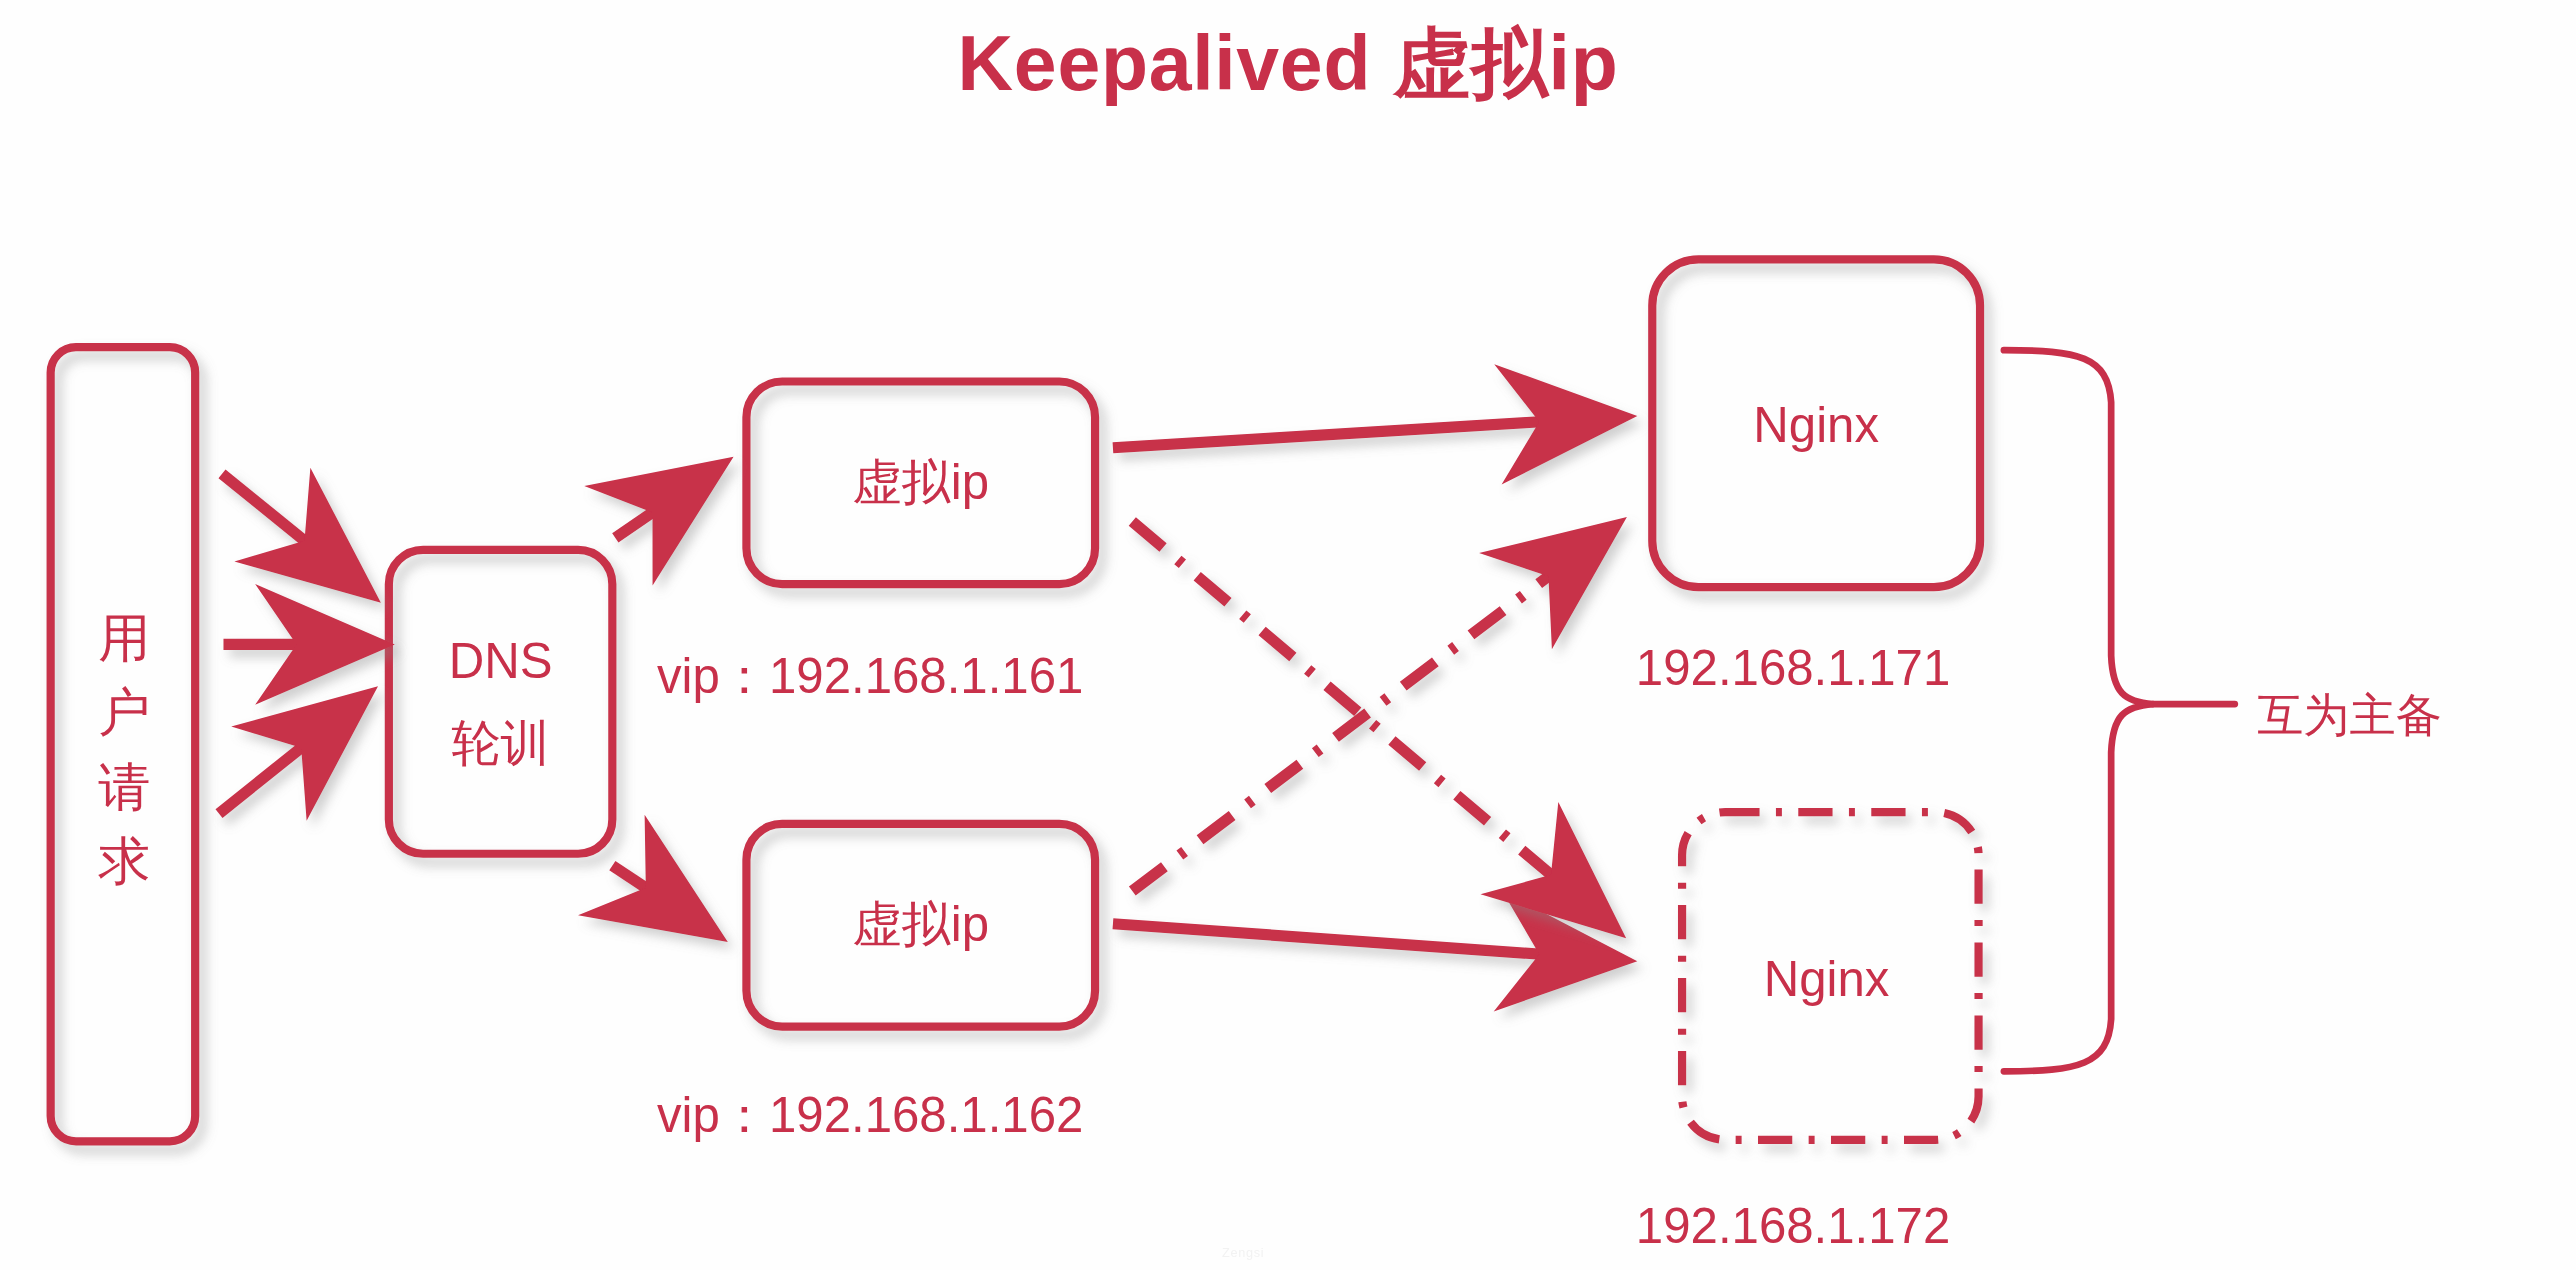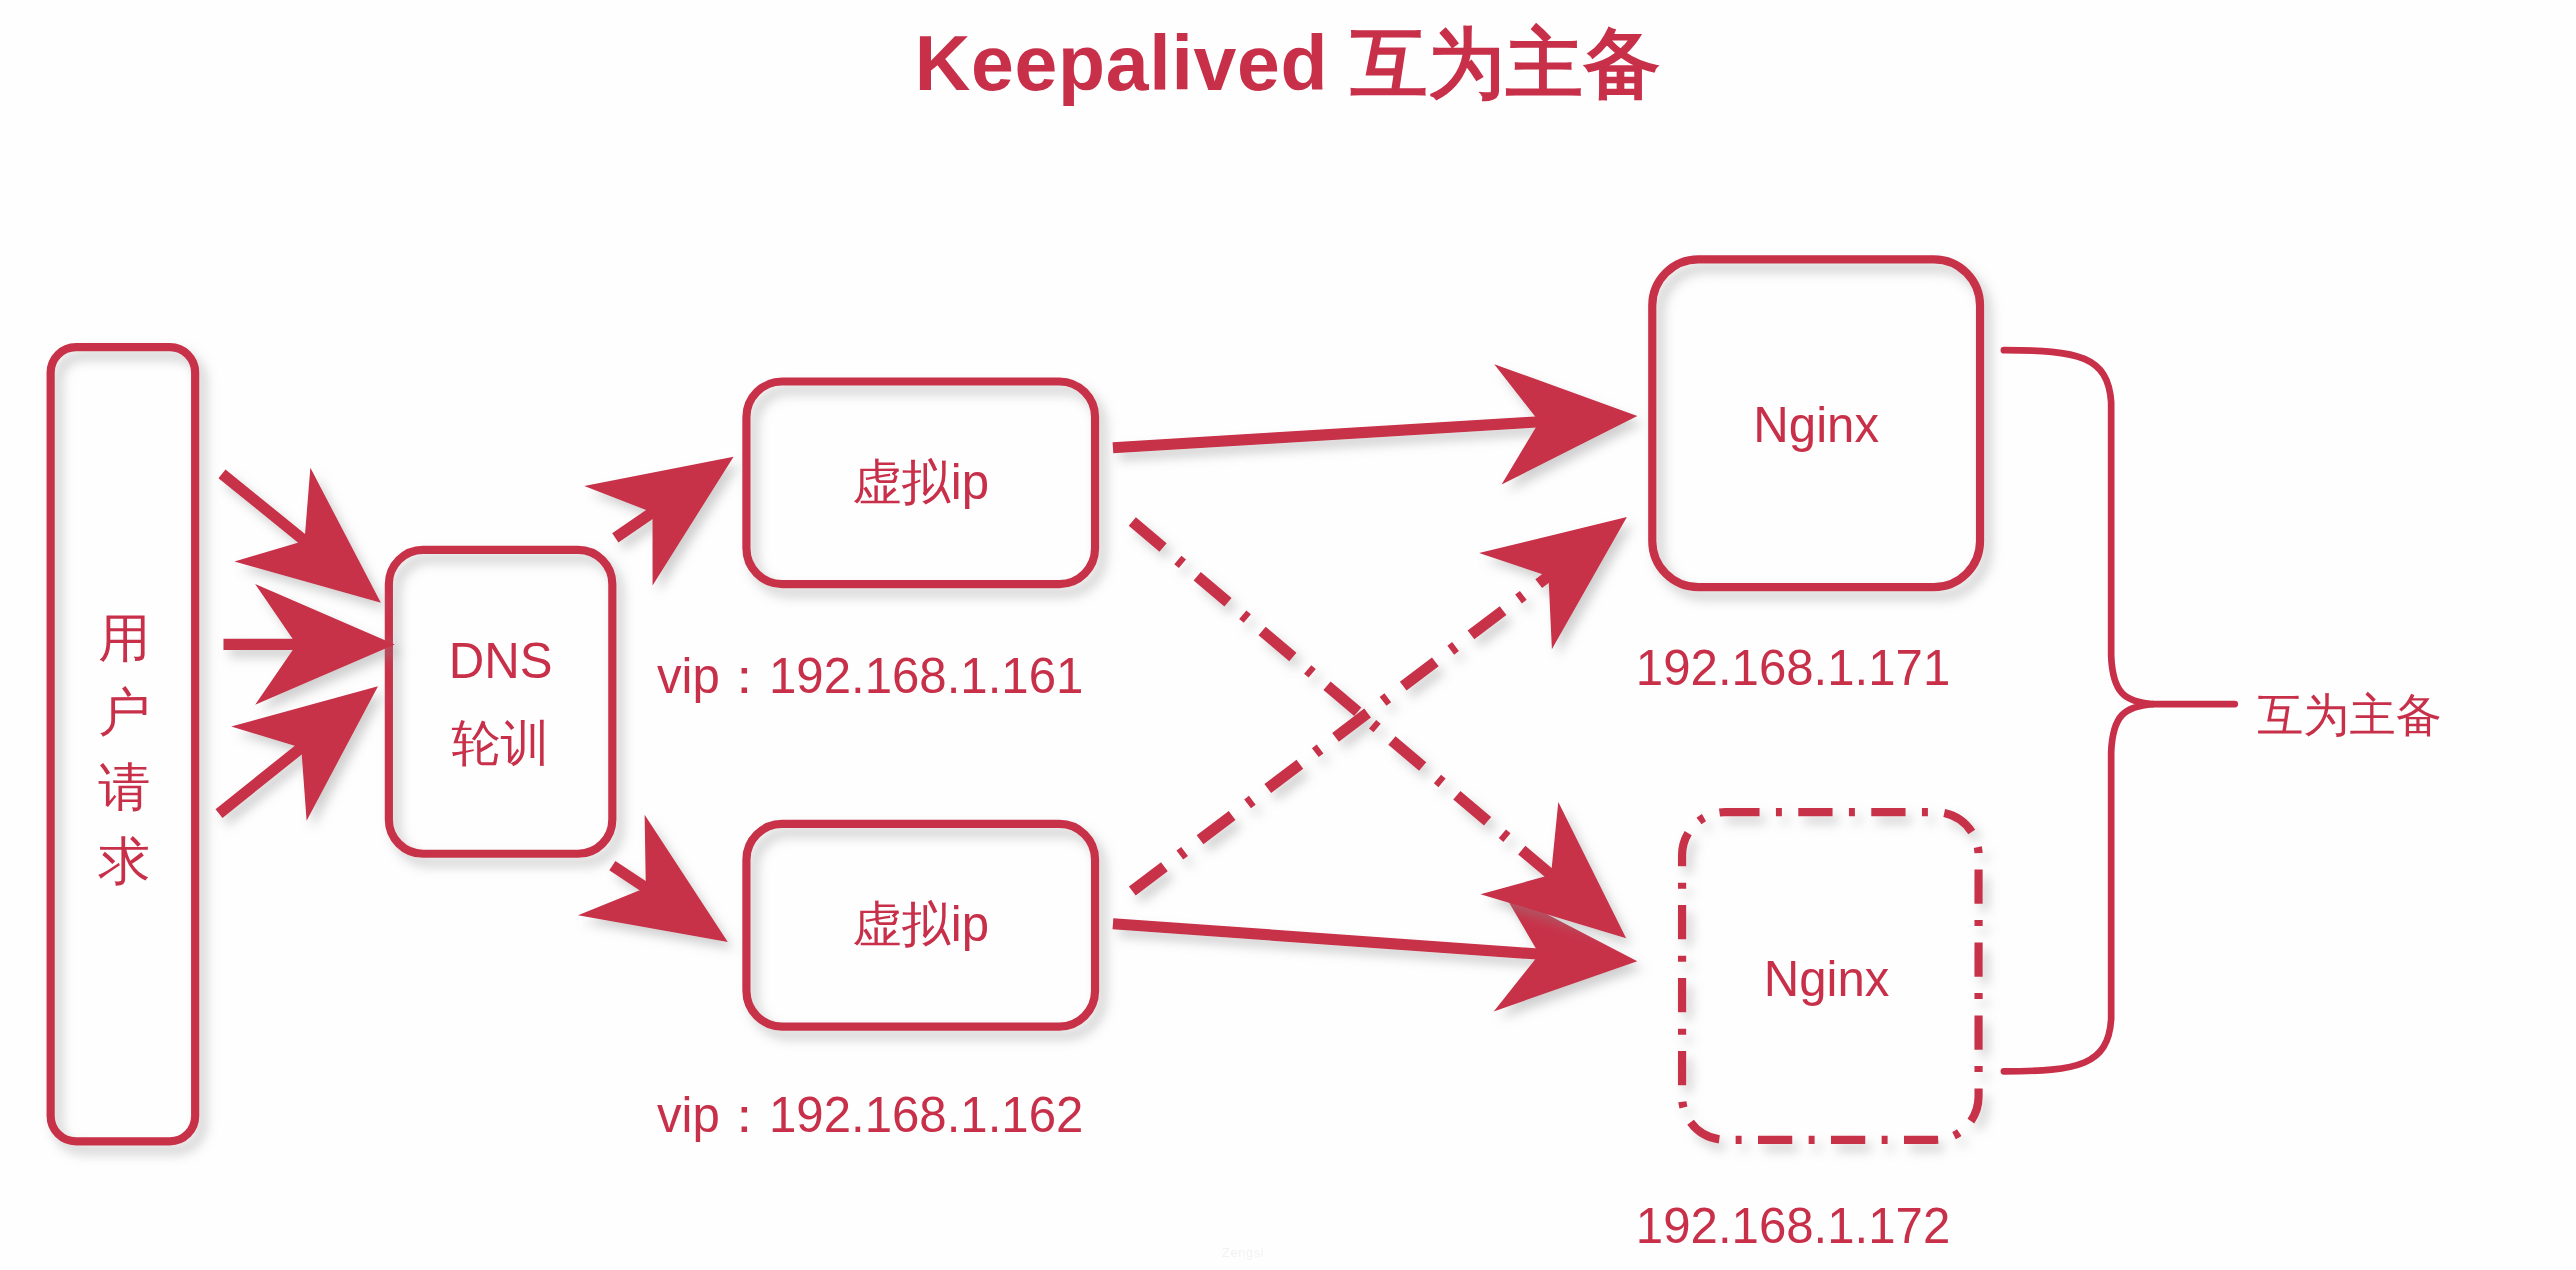--- a/index.html
+++ b/index.html
@@ -104,21 +104,21 @@
     font-size: 12.7px;
     color: #f2f2f2;
     letter-spacing: 0.7px;
   }
 </style>
 </head>
 <body>
 
 <div id="stage">
 
-  <div class="title">Keepalived 互为主备</div>
+  <div class="title">Keepalived 虚拟ip</div>
 
   <svg class="diagram" viewBox="0 0 3458 1706">
     <defs>
       <filter id="softshadow" x="-30%" y="-30%" width="180%" height="180%">
         <feDropShadow dx="9" dy="11" stdDeviation="8" flood-color="#8a8a8a" flood-opacity="0.45"></feDropShadow>
       </filter>
       <filter id="softshadow2" x="-40%" y="-40%" width="200%" height="200%">
         <feDropShadow dx="8" dy="10" stdDeviation="7" flood-color="#8a8a8a" flood-opacity="0.40"></feDropShadow>
       </filter>
       <marker id="arrowSolid" markerWidth="14" markerHeight="12" refX="11" refY="6" orient="auto" markerUnits="strokeWidth">

